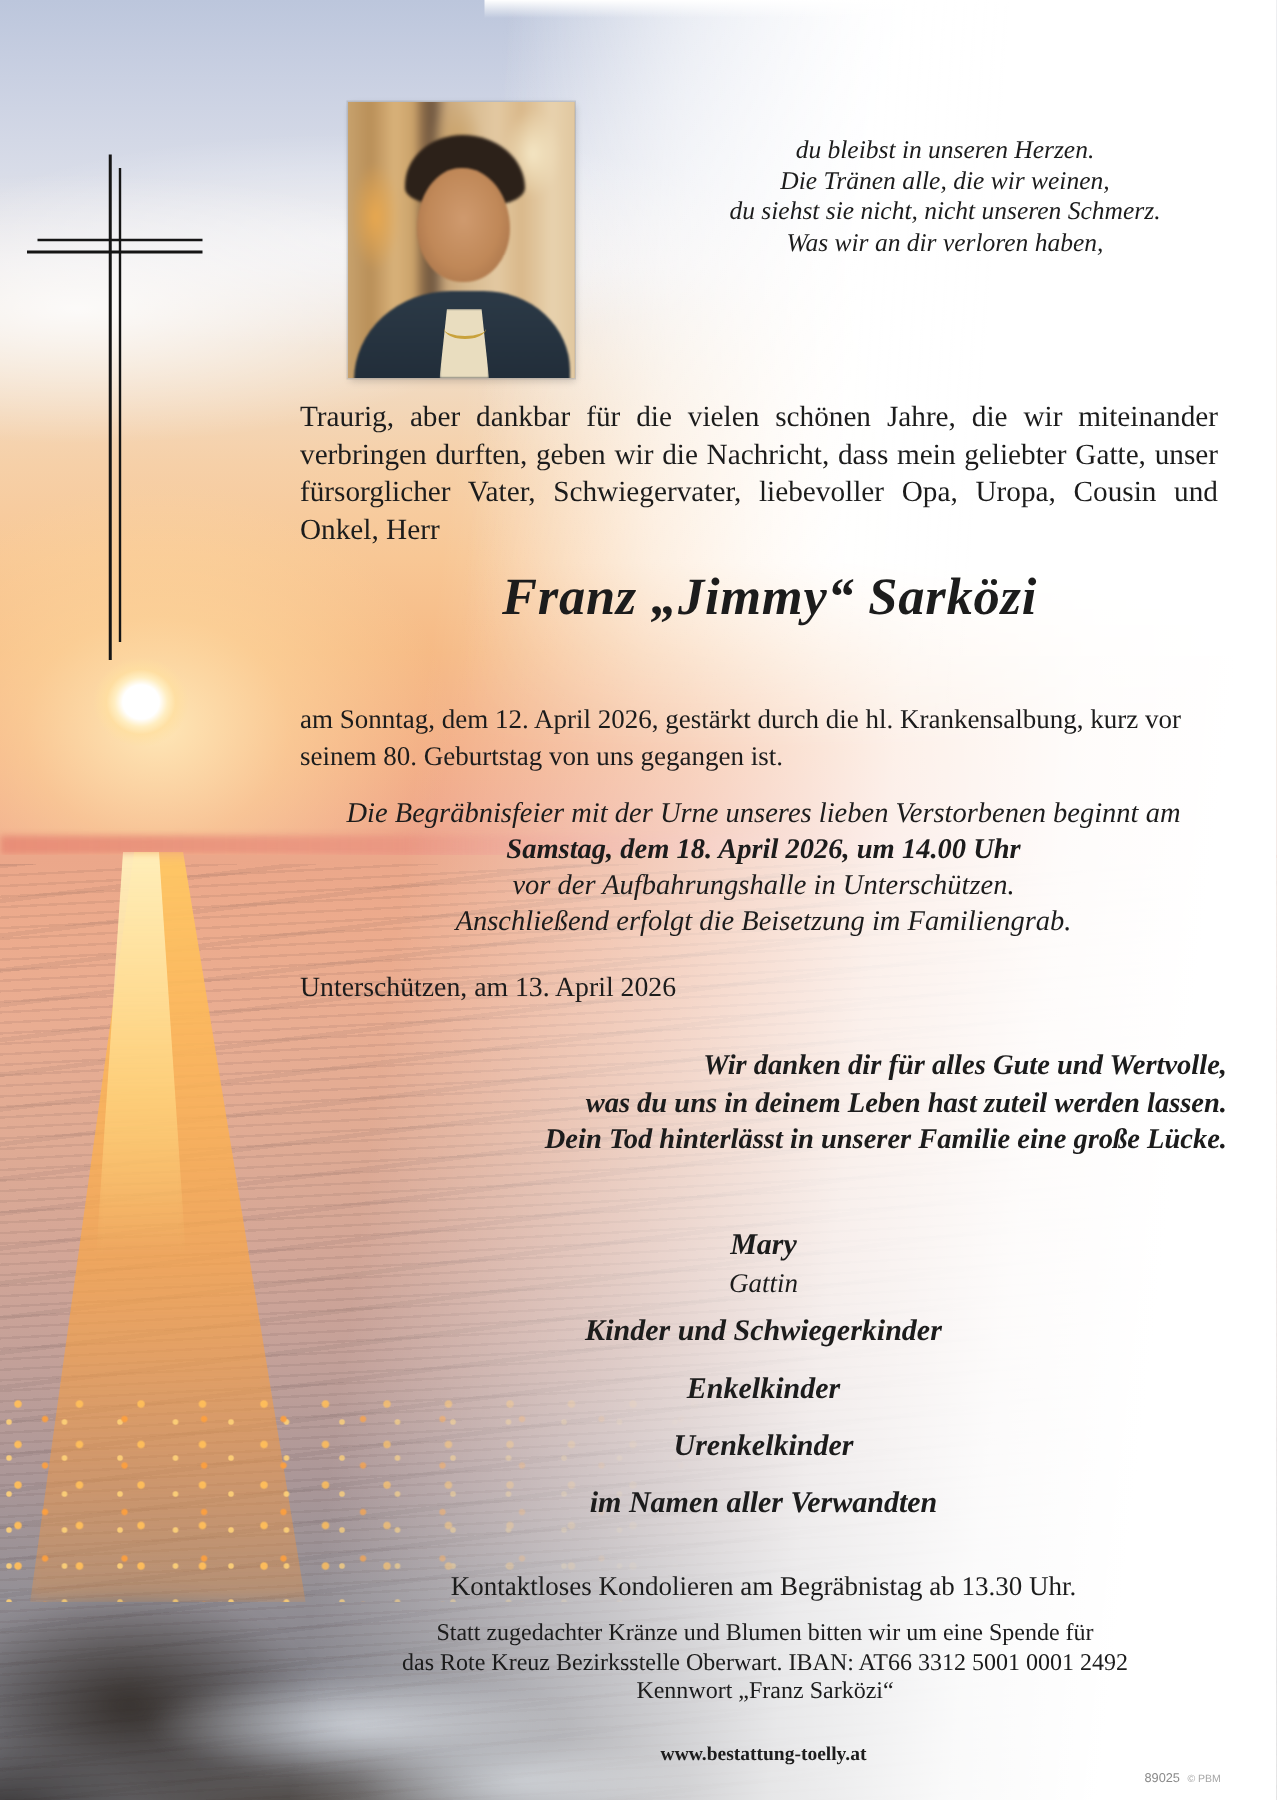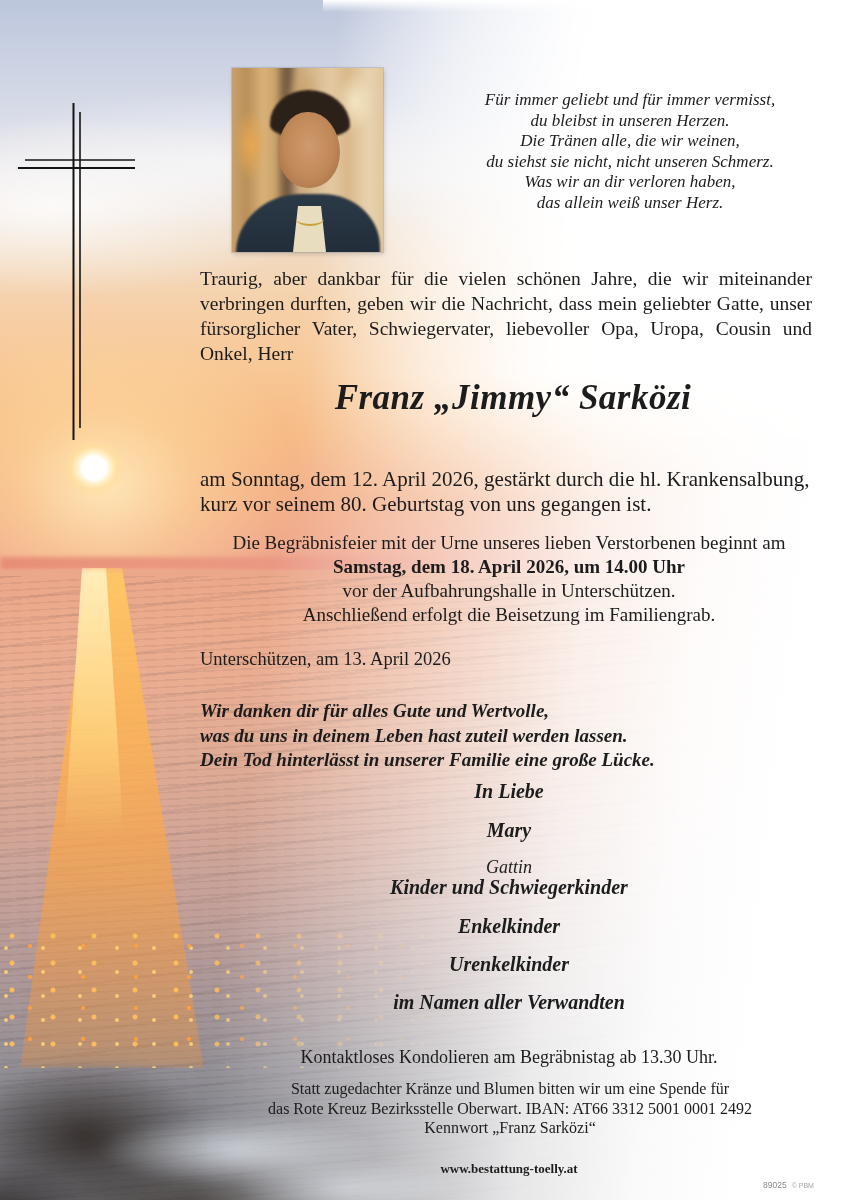--- a/index.html
+++ b/index.html
@@ -86,31 +86,31 @@
     clip-path:polygon(15% 0,85% 0,100% 100%,0 100%);filter:blur(0.6px);}
   .portrait .chain{position:absolute;left:64px;bottom:26px;width:28px;height:12px;
     border-bottom:2px solid #c9a23c;border-radius:0 0 50% 50%;}
   
   .txt{position:absolute;}
   .poem{left:420px;top:90px;width:420px;text-align:center;font-style:italic;
     font-size:17px;line-height:20.5px;}
   .intro{left:200px;top:266px;width:612px;text-align:justify;font-size:19.5px;line-height:25px;}
   .name{left:198px;top:378px;width:630px;text-align:center;
     font-size:35px;font-weight:bold;font-style:italic;letter-spacing:0.5px;}
-  .death-info{left:200px;top:467px;width:616px;font-size:21px;line-height:25px;}
-  .funeral{left:200px;top:531px;width:618px;text-align:center;
+  .death-info{left:200px;top:467px;width:616px;font-size:18px;line-height:25px;}
+  .funeral{left:200px;top:531px;width:618px;text-align:center;font-style:italic;
     font-size:19px;line-height:24px;}
   .funeral .bold{font-weight:bold;}
   .place-date{left:200px;top:649px;font-size:18.5px;}
-  .thanks{left:200px;top:699px;width:618px;text-align:left;
+  .thanks{left:200px;top:699px;width:618px;text-align:right;
     font-weight:bold;font-style:italic;font-size:19px;line-height:24.5px;}
   .mline{left:200px;width:618px;text-align:center;font-weight:bold;font-style:italic;font-size:20px;}
   .m-heading{top:780px;}
   .m-name1{top:819px;}
-  .m-rel1{top:845px;font-weight:normal;font-size:18px;margin-top:12px;}
+  .m-rel1{top:845px;font-weight:normal;font-size:18px;}
   .m-line2{top:876px;}
   .m-line3{top:915px;}
   .m-line4{top:953px;}
   .m-line5{top:991px;}
   .condolence{left:200px;top:1047px;width:618px;text-align:center;font-size:18px;}
   .donation{left:160px;top:1079px;width:700px;text-align:center;font-size:16px;line-height:19.5px;}
   .home{left:200px;top:1144px;width:618px;text-align:center;font-size:17.5px;}
   .home .site{font-size:13px;font-weight:bold;margin-top:17px;}
   .imprint{left:763px;top:1180px;font-size:8.5px;color:#8a8a8a;white-space:nowrap;
     font-family:"Liberation Sans","DejaVu Sans",sans-serif;}
@@ -148,26 +148,24 @@
   <div class="portrait">
     <div class="altar"></div>
     <div class="hair"></div>
     <div class="face"></div>
     <div class="jacket"></div>
     <div class="shirt"></div>
     <div class="chain"></div>
   </div>
 
   <div class="txt poem">
-    <div>Für immer geliebt und für immer vermisst,</div>
     <div>du bleibst in unseren Herzen.</div>
     <div>Die Tränen alle, die wir weinen,</div>
     <div>du siehst sie nicht, nicht unseren Schmerz.</div>
     <div>Was wir an dir verloren haben,</div>
-    <div>das allein weiß unser Herz.</div>
   </div>
 
   <div class="txt intro">Traurig, aber dankbar für die vielen schönen Jahre, die wir miteinander verbringen durften, geben wir die Nachricht, dass mein geliebter Gatte, unser fürsorglicher Vater, Schwiegervater, liebevoller Opa, Uropa, Cousin und Onkel, Herr</div>
 
   <div class="txt name">Franz „Jimmy“ Sarközi</div>
 
   <div class="txt death-info">am Sonntag, dem 12. April 2026, gestärkt durch die hl. Krankensalbung, kurz vor seinem 80. Geburtstag von uns gegangen ist.</div>
 
   <div class="txt funeral">
     <div>Die Begräbnisfeier mit der Urne unseres lieben Verstorbenen beginnt am</div>
@@ -177,21 +175,20 @@
   </div>
 
   <div class="txt place-date">Unterschützen, am 13. April 2026</div>
 
   <div class="txt thanks">
     <div>Wir danken dir für alles Gute und Wertvolle,</div>
     <div>was du uns in deinem Leben hast zuteil werden lassen.</div>
     <div>Dein Tod hinterlässt in unserer Familie eine große Lücke.</div>
   </div>
 
-  <div class="txt mline m-heading">In Liebe</div>
   <div class="txt mline m-name1">Mary</div>
   <div class="txt mline m-rel1">Gattin</div>
   <div class="txt mline m-line2">Kinder und Schwiegerkinder</div>
   <div class="txt mline m-line3">Enkelkinder</div>
   <div class="txt mline m-line4">Urenkelkinder</div>
   <div class="txt mline m-line5">im Namen aller Verwandten</div>
 
   <div class="txt condolence">Kontaktloses Kondolieren am Begräbnistag ab 13.30 Uhr.</div>
 
   <div class="txt donation">

